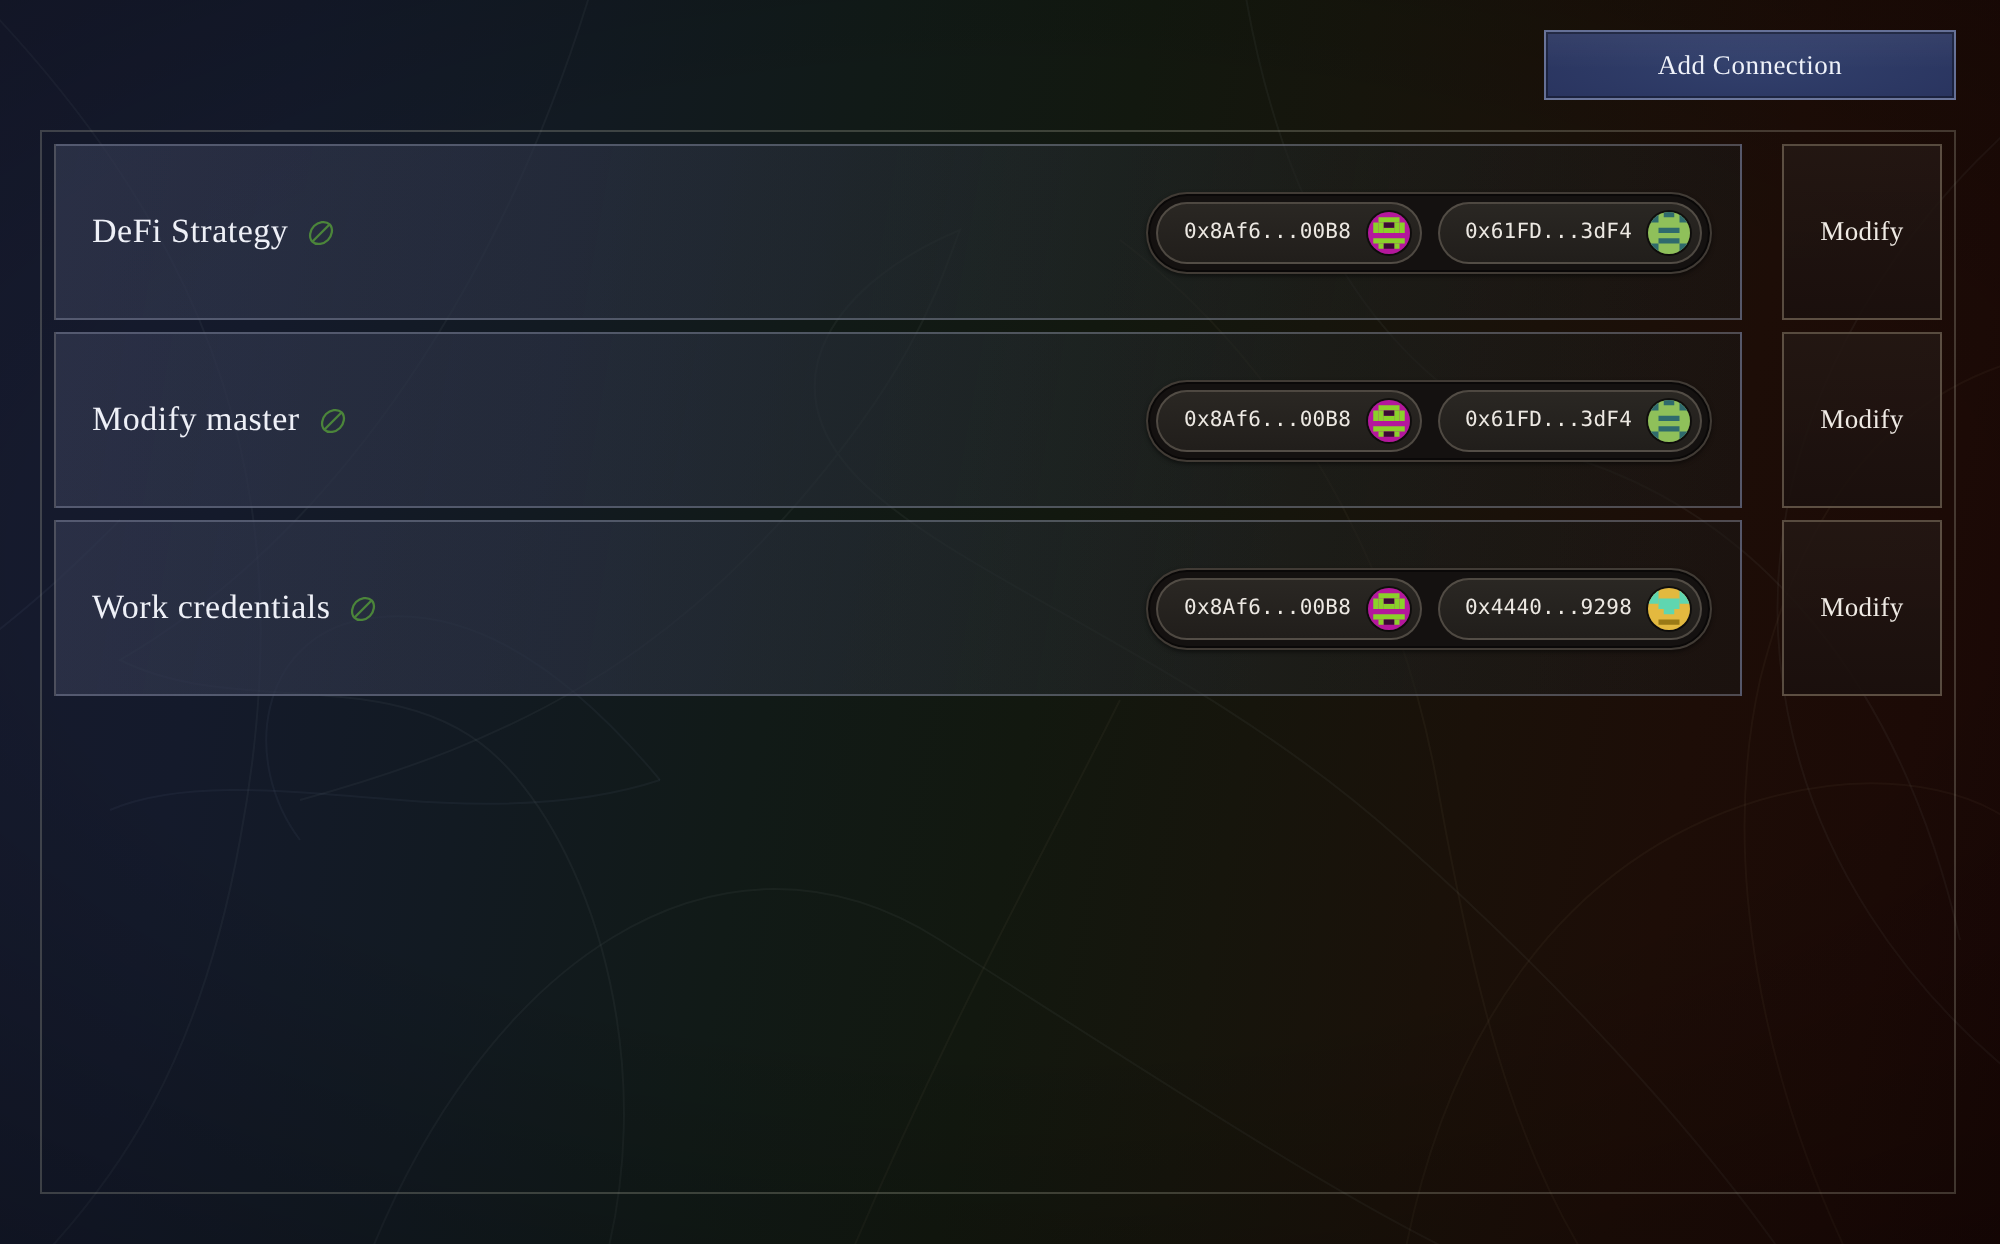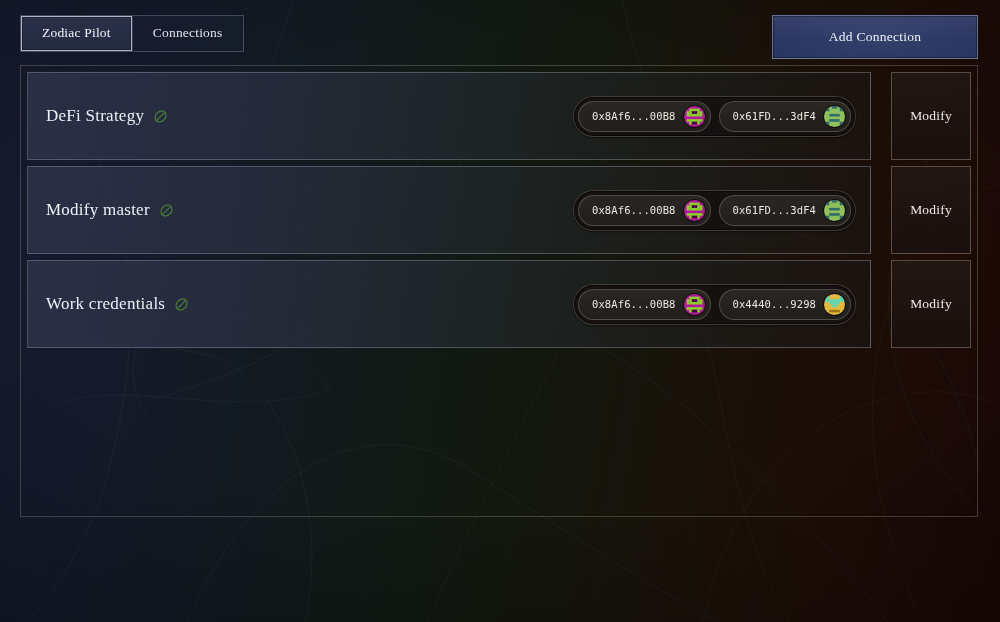--- a/index.html
+++ b/index.html
@@ -70,38 +70,38 @@
     color: #f2f4fb;
   }
   .tab.inactive {
     color: #dfe2ee;
     border-left: 1px solid rgba(150,160,195,0.25);
   }
 
   .add-connection {
     position: absolute;
     right: 22px; top: 15px;
-    width: 206px; height: 44px;
+    width: 206px; height: 35px;
     display: flex; align-items: center; justify-content: center;
     font-size: 13.5px;
     color: #eef1f9;
     letter-spacing: 0.25px;
     cursor: pointer;
     border: 1px solid rgba(150,160,195,0.55);
     background:
       linear-gradient(180deg, rgba(255,255,255,0.06), rgba(255,255,255,0) 55%),
       radial-gradient(ellipse 130% 180% at 50% 50%, #32406c 0%, #2a3560 45%, #222a4c 100%);
     box-shadow: 0 0 0 1px rgba(0,0,0,0.35) inset;
   }
 
   
   .panel {
     position: absolute;
     left: 20px; top: 65px;
-    width: 958px; height: 452px;
+    width: 958px; height: 532px;
     border: 1px solid rgba(190,190,170,0.26);
     padding: 6px;
   }
   .rows { display: flex; flex-direction: column; gap: 6px; }
 
   .row {
     display: flex;
     align-items: stretch;
     height: 88px;
     gap: 4px;
@@ -213,28 +213,20 @@
       <path d="M -20 330 C 20 300, 40 280, 60 260"></path>
       <path d="M 55 405 C 90 390, 140 395, 200 400 C 260 405, 300 400, 330 390"></path>
       <path d="M 330 390 C 280 330, 230 300, 180 310 C 130 320, 120 380, 150 420"></path>
     </g>
   </svg>
 </div>
 <div class="bg-vignette"></div>
 
 <div class="topbar">
 
-  <div class="tabs">
-    <div class="tab active">
-      <span>Zodiac Pilot</span>
-    </div>
-    <div class="tab inactive">
-      <span>Connections</span>
-    </div>
-  </div>
 
   <div class="add-connection">
     <span>Add Connection</span>
   </div>
 
 </div>
 
 <div class="panel">
   <div class="rows">
 

